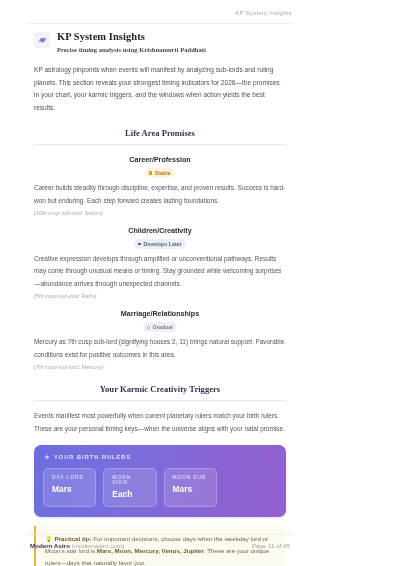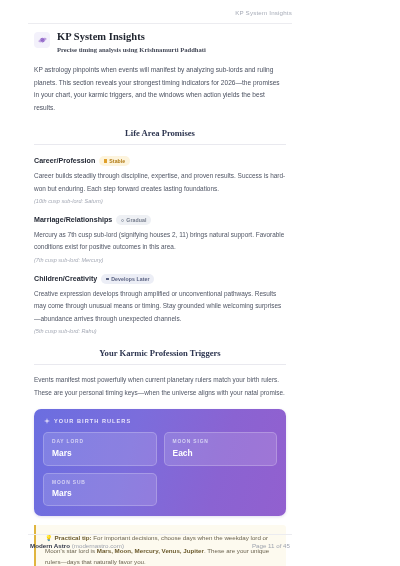--- a/index.html
+++ b/index.html
@@ -73,21 +73,21 @@
     margin-top: 14px;
     text-align: center;
   }
   .sec-rule {
     height: 1px; background: #e9e9ef;
     margin-top: 6px;
   }
 
   
   .area { margin-top: 11px; }
-  .area-head { display: flex; align-items: center; gap: 4px; }
+  .area-head { display: flex; align-items: center; gap: 4px; flex-direction: column; }
   .area-name {
     font-size: 7.1px; font-weight: 700;
     color: #252a36; letter-spacing: .01px;
   }
   .pill {
     display: inline-flex; align-items: center; gap: 2.5px;
     height: 9.5px; padding: 0 4.5px;
     border-radius: 5px;
     font-size: 5.2px; font-weight: 700;
     letter-spacing: .08px;
@@ -130,21 +130,21 @@
   .rulers-head {
     display: flex; align-items: center; gap: 4px;
     font-size: 5.6px; font-weight: 700;
     letter-spacing: 1.05px;
     color: #e8e5fb;
     padding-left: 1px;
   }
   .rulers-grid {
     margin-top: 8px;
     display: grid;
-    grid-template-columns: 1fr 1fr;
+    grid-template-columns: 1fr 1fr 1fr 1fr;
     gap: 7px;
   }
   .ruler-tile {
     border-radius: 5px;
     background: rgba(255,255,255,.135);
     border: .8px solid rgba(255,255,255,.22);
     padding: 6px 8px 7px 8px;
   }
   .ruler-label {
     font-size: 4.9px; font-weight: 700;
@@ -218,43 +218,43 @@
           <span class="dot"></span>
           <span>Stable</span>
         </span>
       </div>
       <div class="area-body">Career builds steadily through discipline, expertise, and proven results. Success is hard-won but enduring. Each step forward creates lasting foundations.</div>
       <div class="area-note">(10th cusp sub-lord: Saturn)</div>
     </div>
 
     <div class="area">
       <div class="area-head">
+        <span class="area-name">Children/Creativity</span>
+        <span class="pill later">
+          <span class="dot"></span>
+          <span>Develops Later</span>
+        </span>
+      </div>
+      <div class="area-body">Creative expression develops through amplified or unconventional pathways. Results may come through unusual means or timing. Stay grounded while welcoming surprises—abundance arrives through unexpected channels.</div>
+      <div class="area-note">(5th cusp sub-lord: Rahu)</div>
+    </div>
+
+    <div class="area">
+      <div class="area-head">
         <span class="area-name">Marriage/Relationships</span>
         <span class="pill gradual">
           <span class="dot"></span>
           <span>Gradual</span>
         </span>
       </div>
       <div class="area-body">Mercury as 7th cusp sub-lord (signifying houses 2, 11) brings natural support. Favorable conditions exist for positive outcomes in this area.</div>
       <div class="area-note">(7th cusp sub-lord: Mercury)</div>
     </div>
 
-    <div class="area">
-      <div class="area-head">
-        <span class="area-name">Children/Creativity</span>
-        <span class="pill later">
-          <span class="dot"></span>
-          <span>Develops Later</span>
-        </span>
-      </div>
-      <div class="area-body">Creative expression develops through amplified or unconventional pathways. Results may come through unusual means or timing. Stay grounded while welcoming surprises—abundance arrives through unexpected channels.</div>
-      <div class="area-note">(5th cusp sub-lord: Rahu)</div>
-    </div>
-
-    <div class="sec-h">Your Karmic Profession Triggers</div>
+    <div class="sec-h">Your Karmic Creativity Triggers</div>
     <div class="sec-rule"></div>
 
     <p class="karmic-intro">Events manifest most powerfully when current planetary rulers match your birth rulers. These are your personal timing keys—when the universe aligns with your natal promise.</p>
 
     <div class="rulers-card">
       <div class="rulers-head">
         <svg width="6" height="6" viewBox="0 0 10 10">
           <path d="M5 0 L6.1 3.9 L10 5 L6.1 6.1 L5 10 L3.9 6.1 L0 5 L3.9 3.9 Z" fill="#dcd8f8"></path>
         </svg>
         <span>YOUR BIRTH RULERS</span>

